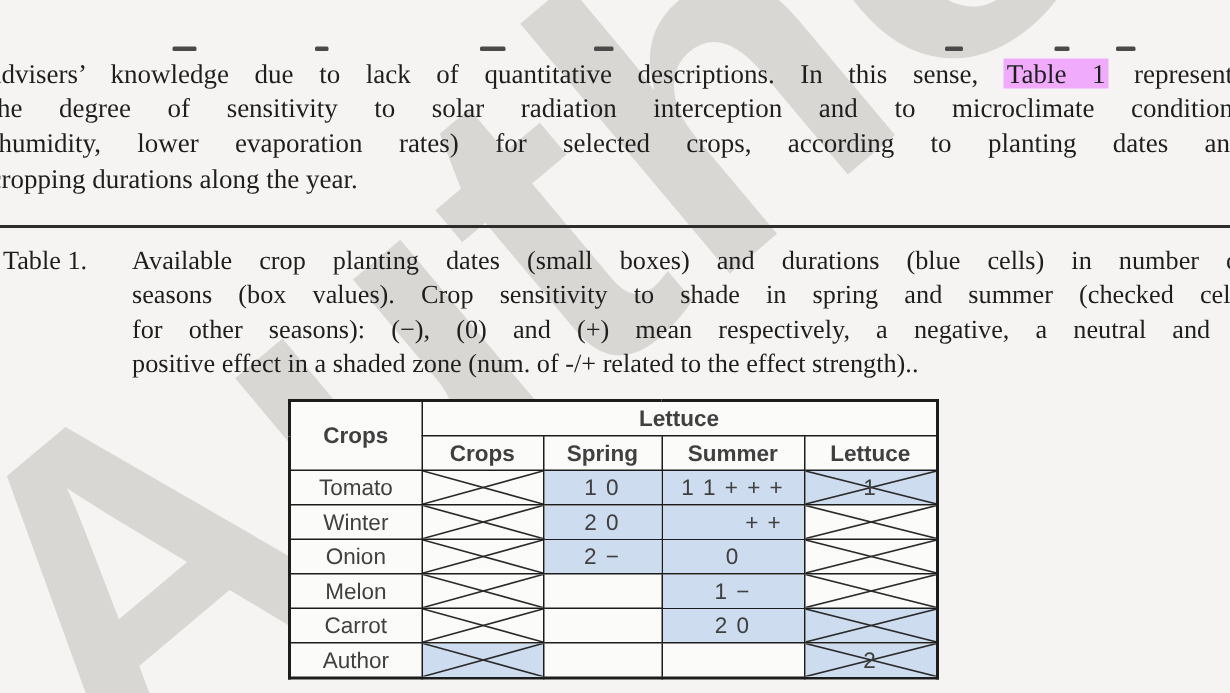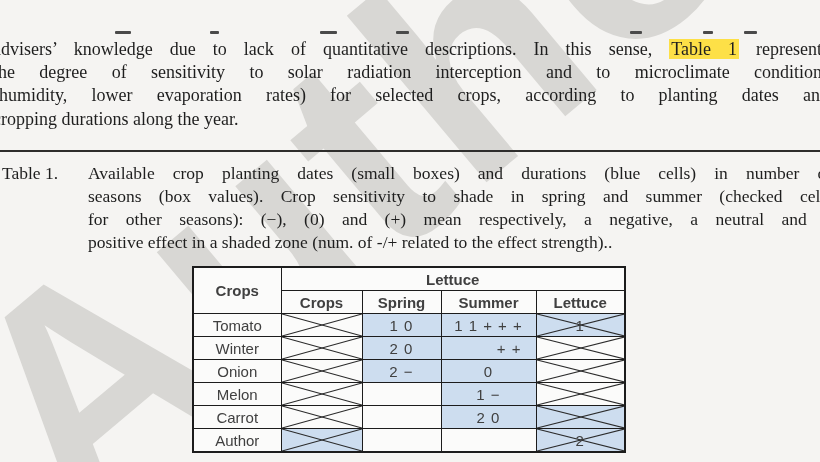--- a/index.html
+++ b/index.html
@@ -20,21 +20,21 @@
   
   .remnant{position:absolute;top:31px;left:0;width:820px;height:4px;z-index:2;}
   .remnant i{position:absolute;top:0;height:3px;background:#4a4a4a;border-radius:1px;}
   
   .para{
     position:absolute;left:-7px;top:38px;width:836px;z-index:2;
     font-size:18px;line-height:23.2px;color:#1e1e1e;
   }
   .jline{text-align:justify;text-align-last:justify;white-space:nowrap;}
   .lline{text-align:left;}
-  .hl{background:#fde047;padding:0 2px;}
+  .hl{background:#f0abfc;padding:0 2px;}
   
   .divider{position:absolute;left:0;top:150px;width:820px;height:2px;background:#2e2d2c;z-index:2;}
   
   .caption{
     position:absolute;left:-4px;top:162px;width:840px;z-index:2;display:flex;
     font-size:17.5px;line-height:23px;color:#1e1e1e;
   }
   .cap-label{flex:0 0 92px;padding-left:6px;box-sizing:border-box;}
   .cap-lines{flex:0 0 744px;}
   

